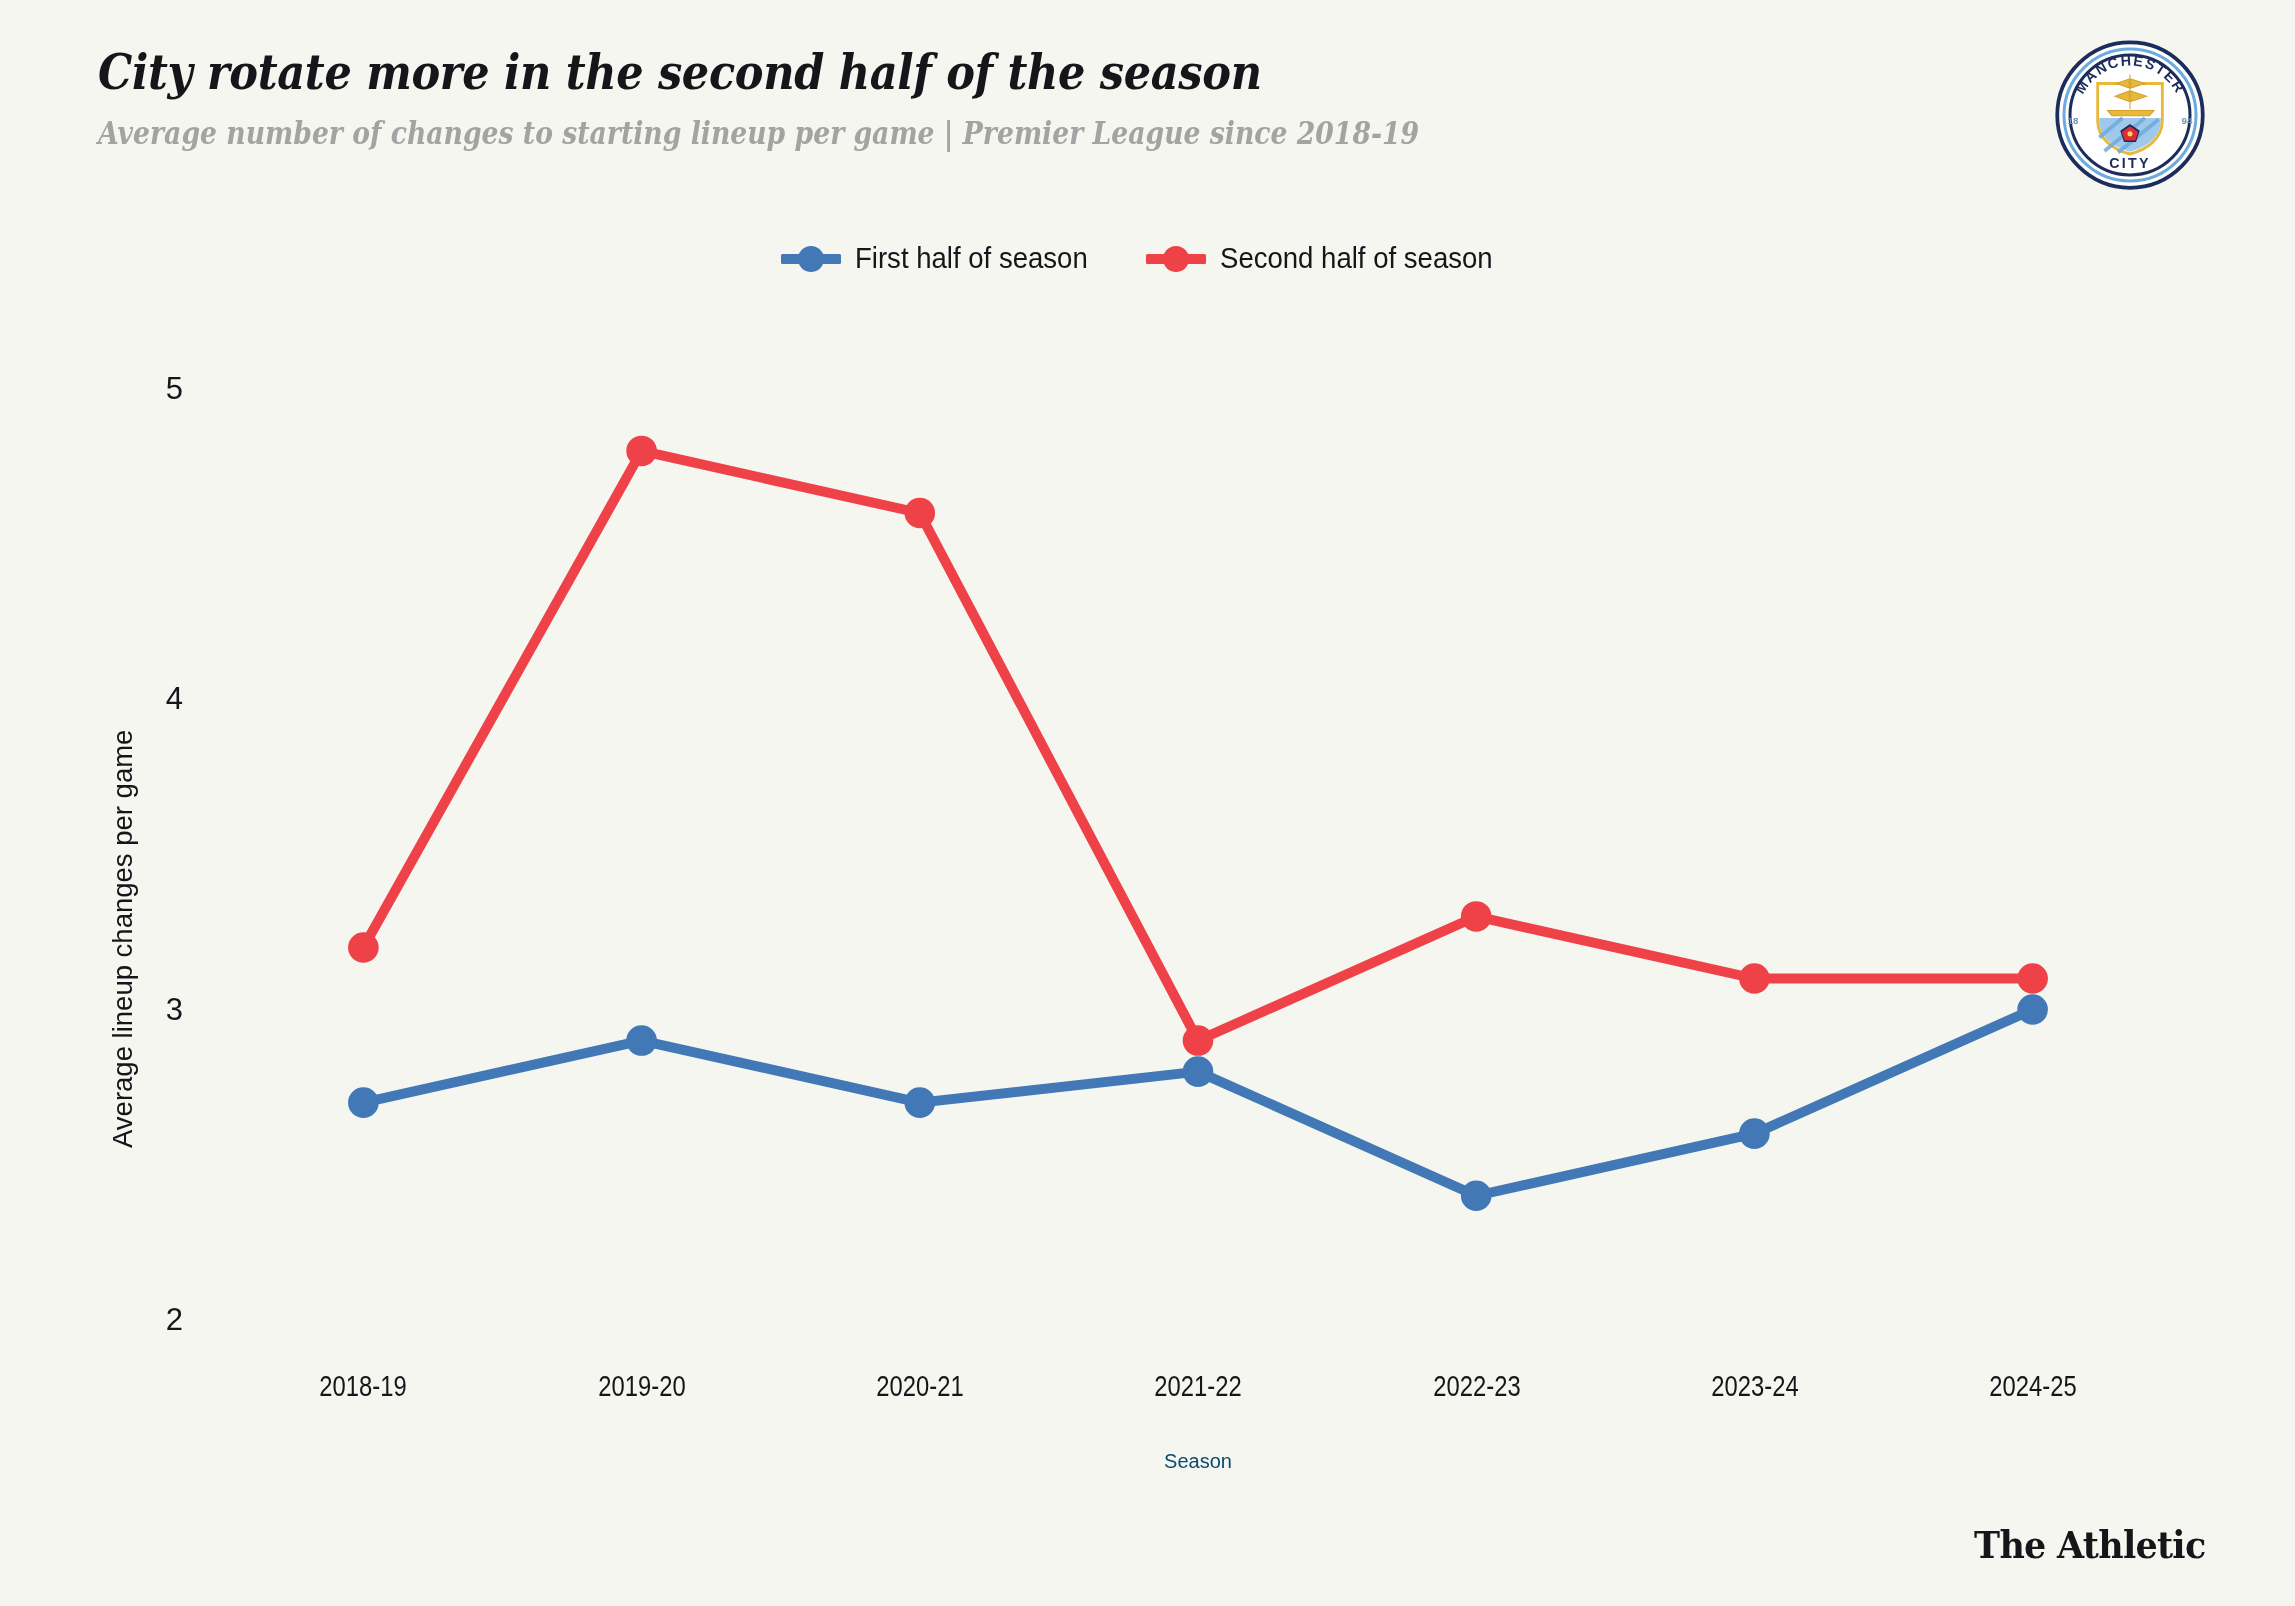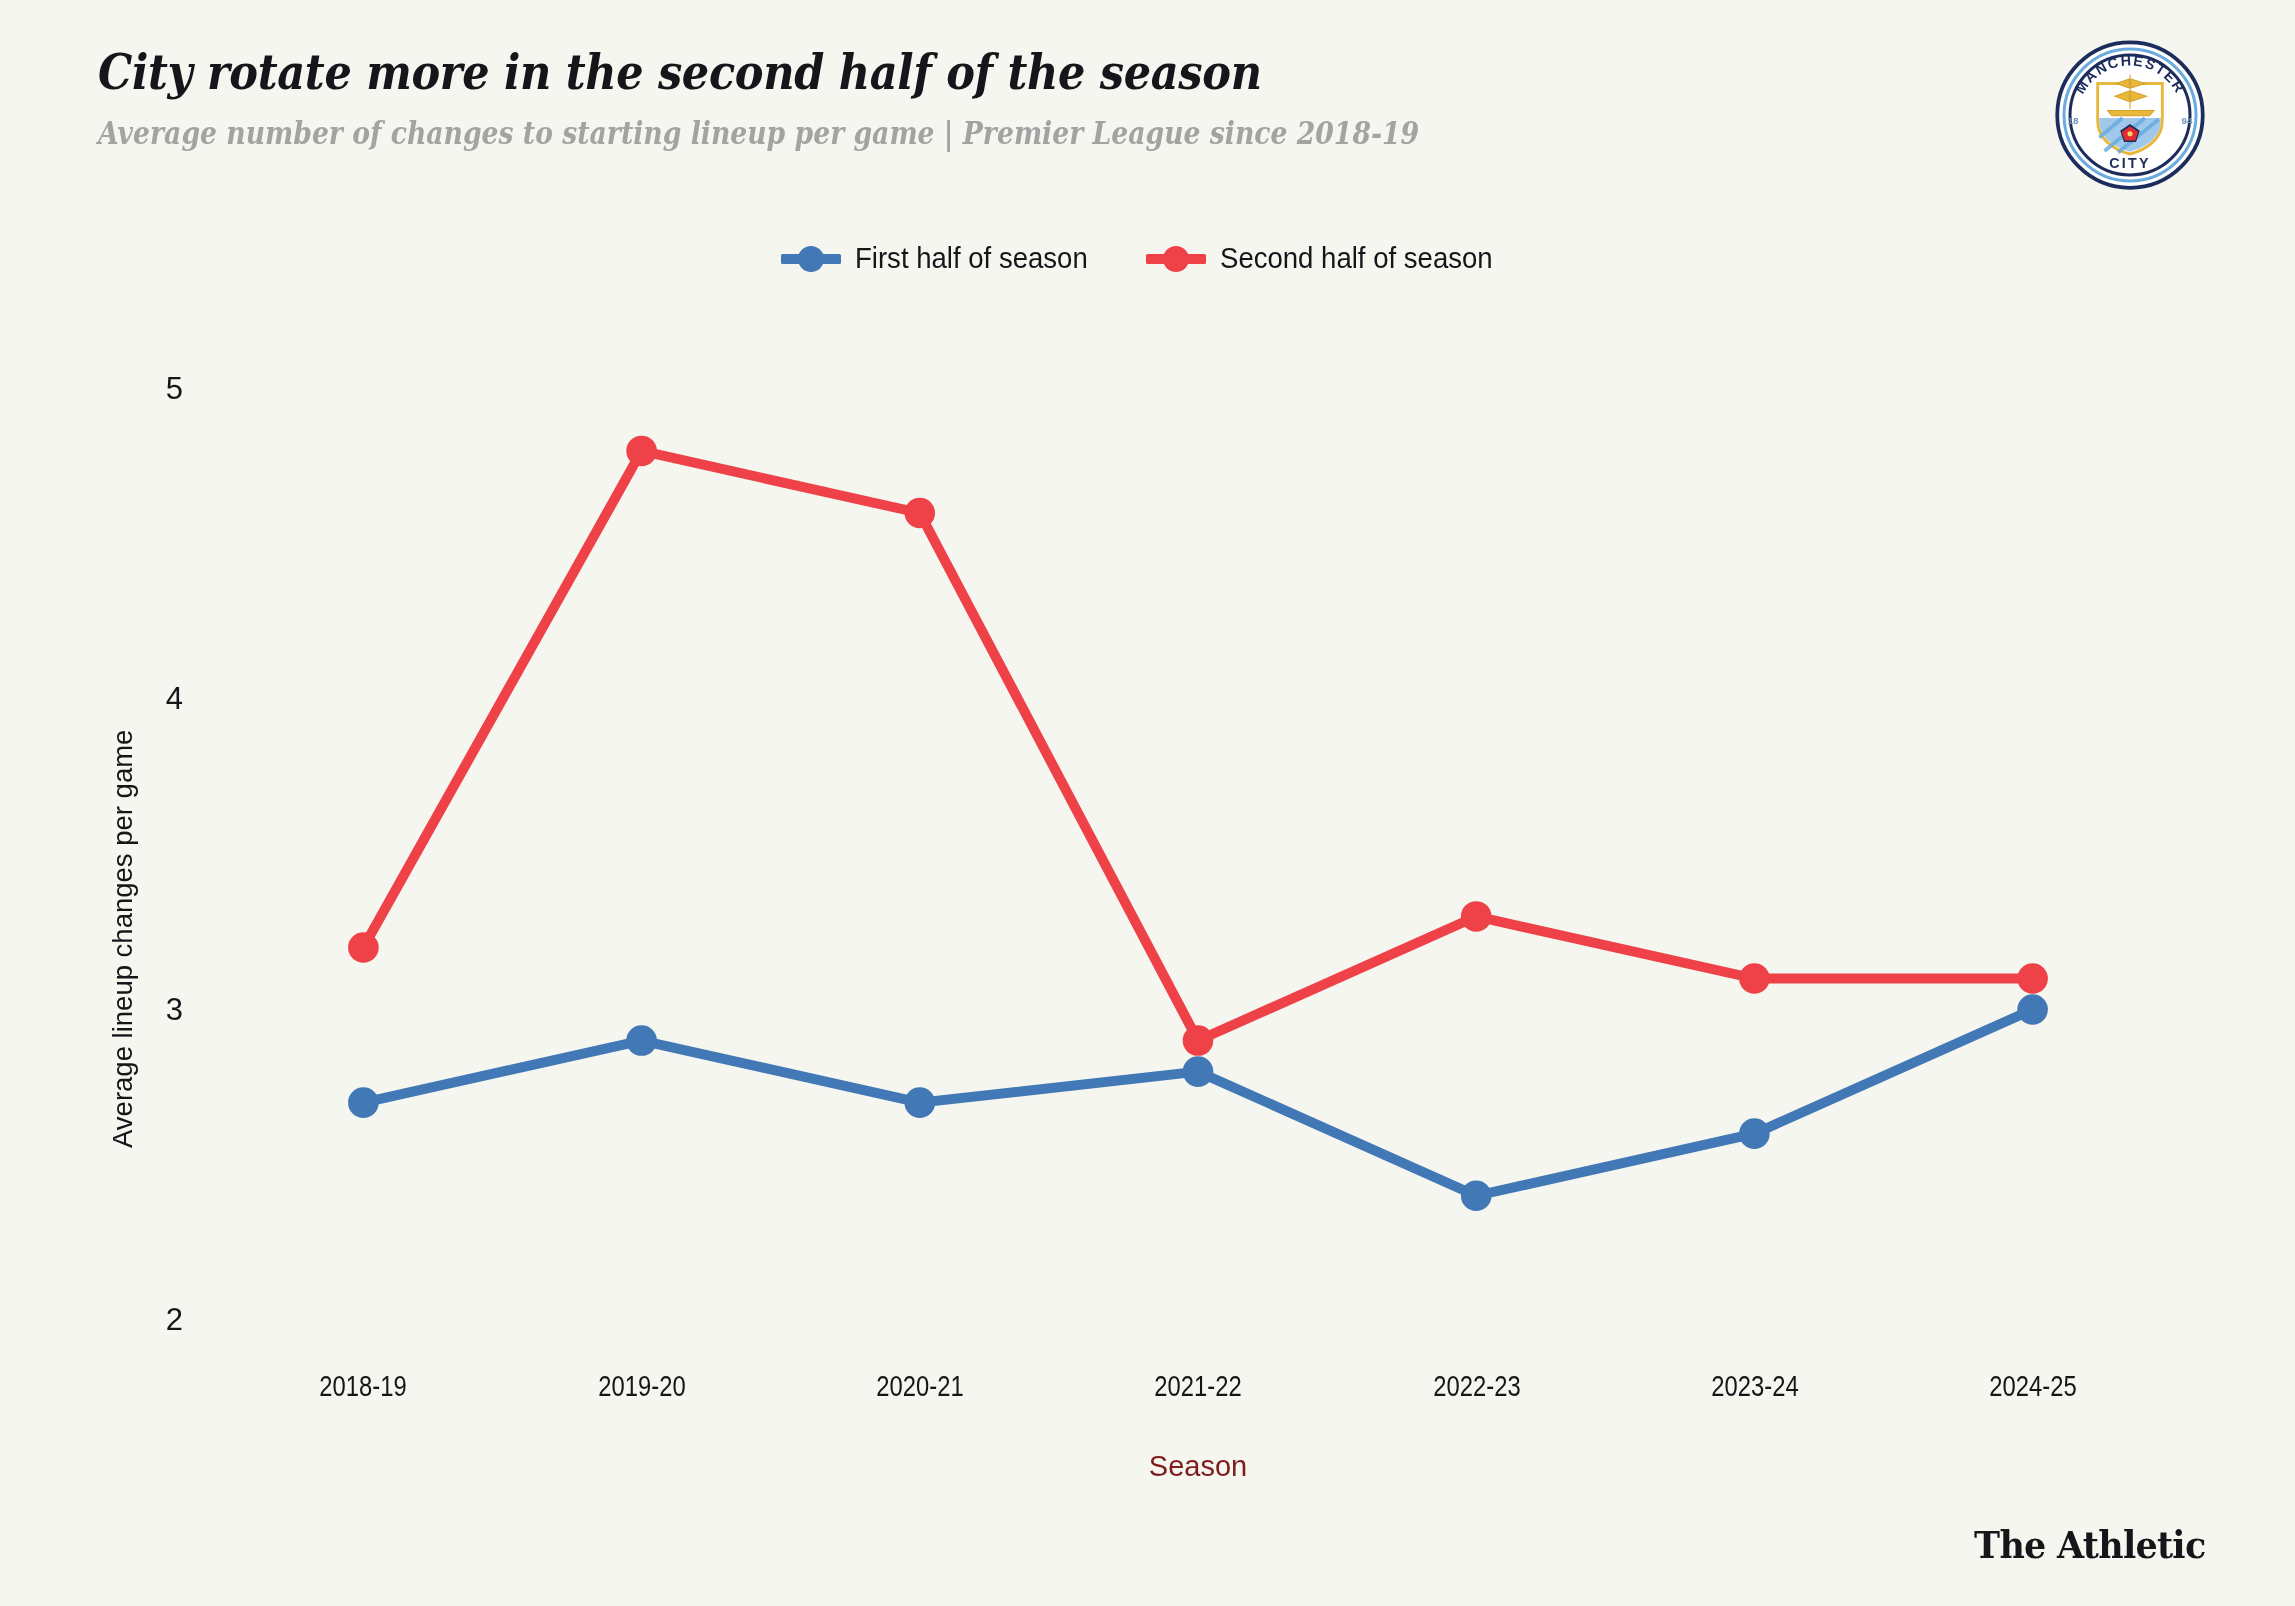--- a/index.html
+++ b/index.html
@@ -129,22 +129,22 @@
     top: 0;
     transform-origin: left top;
     font-family: "Liberation Sans", sans-serif;
     font-size: 27.5px;
     color: #16161A;
     white-space: nowrap;
   }
   .x-axis-title {
     position: absolute;
     font-family: "Liberation Sans", sans-serif;
-    font-size: 29px;
-    color: #7f1d1d;
+    font-size: 20px;
+    color: #0c4a6e;
     white-space: nowrap;
     text-align: center;
   }
   .tick-label {
     position: absolute;
     font-family: "Liberation Sans", sans-serif;
     color: #16161A;
     white-space: nowrap;
   }
   .y-tick {

